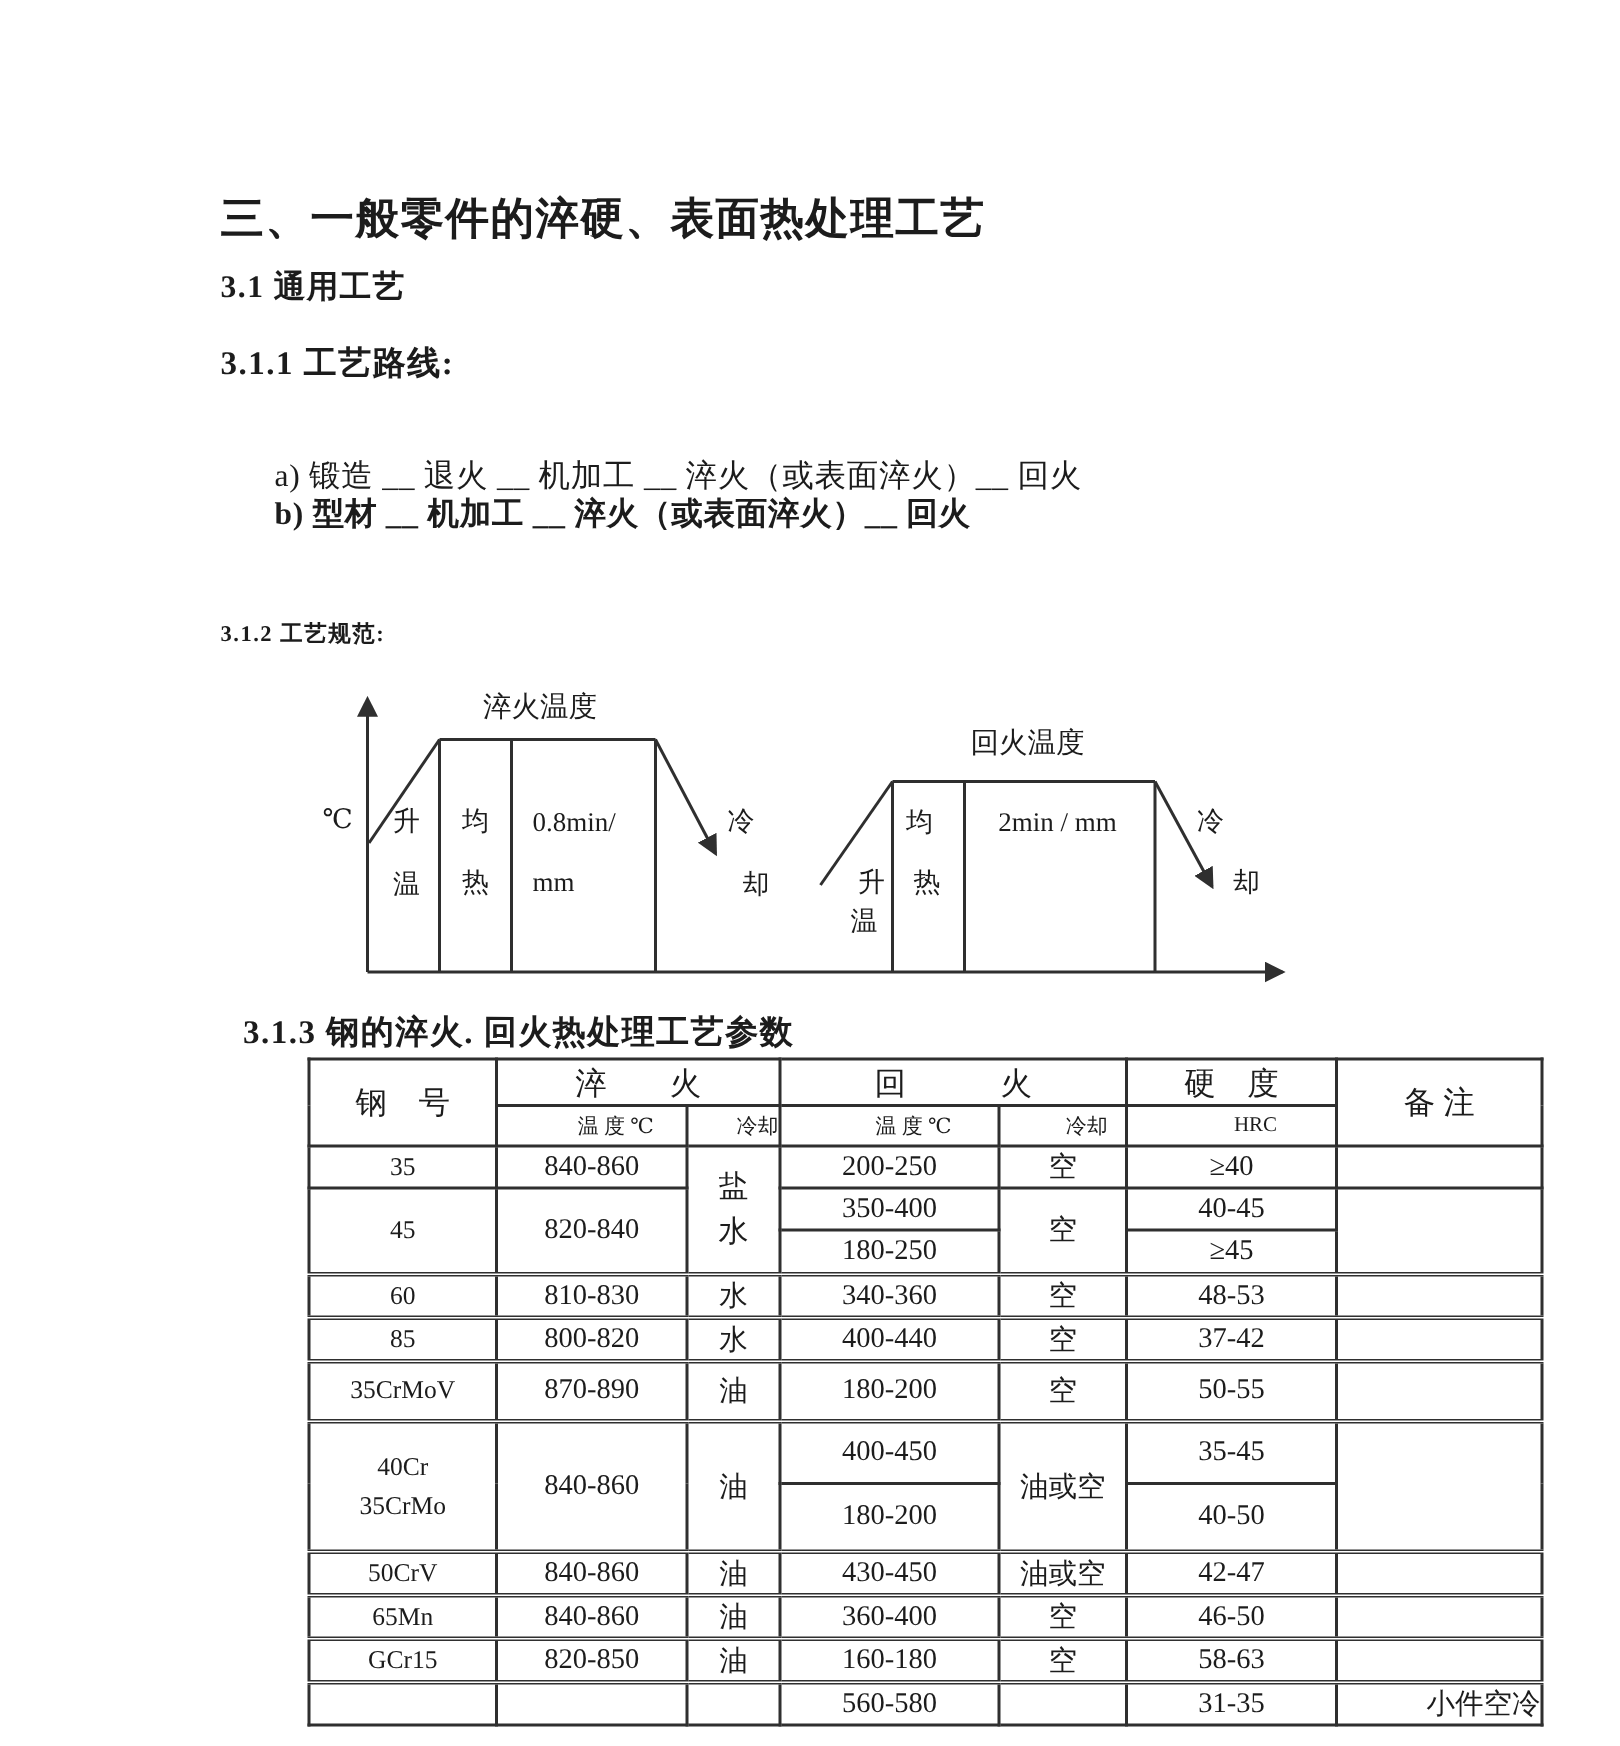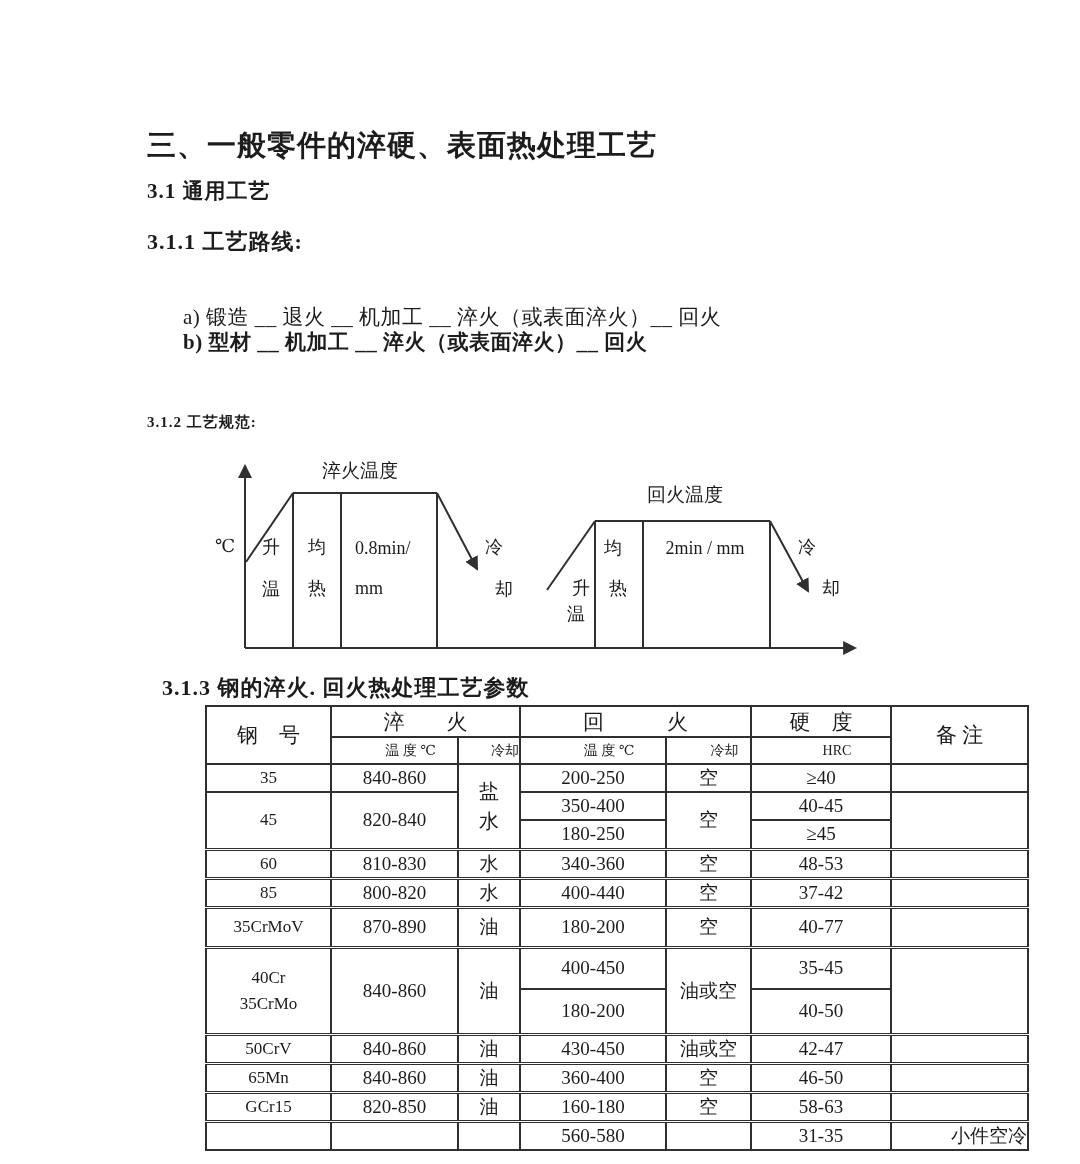--- a/index.html
+++ b/index.html
@@ -168,21 +168,21 @@
       <td>空</td>
       <td>37-42</td>
       <td></td>
     </tr>
     <tr class="grp" style="height:40px">
       <td class="steel">35CrMoV</td>
       <td>870-890</td>
       <td>油</td>
       <td>180-200</td>
       <td>空</td>
-      <td>40-77</td>
+      <td>50-55</td>
       <td></td>
     </tr>
     <tr class="grp" style="height:42px">
       <td rowspan="2" class="steel pre">40Cr
 35CrMo</td>
       <td rowspan="2">840-860</td>
       <td rowspan="2">油</td>
       <td>400-450</td>
       <td rowspan="2">油或空</td>
       <td>35-45</td>

